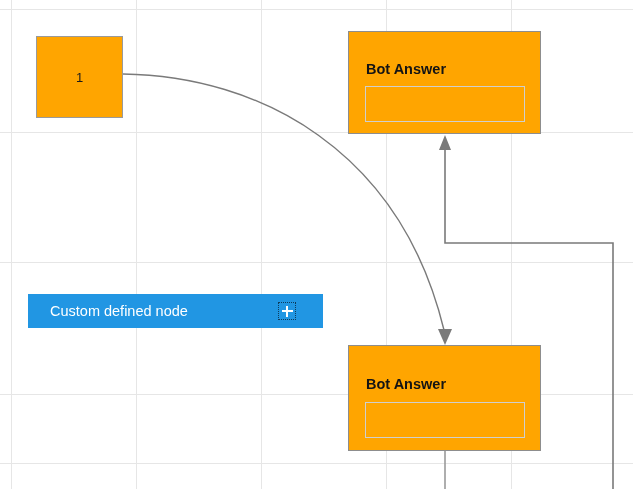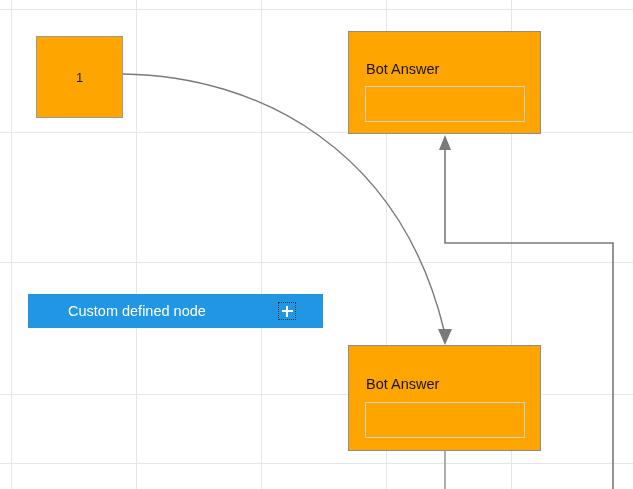--- a/index.html
+++ b/index.html
@@ -53,40 +53,41 @@
     background: #FFA500;
     border: 1px solid #8d8d8d;
     padding: 0;
   }
   .node-card-title {
     position: absolute;
     left: 17px;
     font-size: 14.5px;
     color: #141414;
     white-space: nowrap;
+    font-weight: bold;
   }
   .node-card-field {
     position: absolute;
     box-sizing: border-box;
     border: 1px solid #cfcfcf;
     background: transparent;
   }
   
   .palette-button {
     position: absolute;
     box-sizing: border-box;
     background: #2196e3;
     display: flex;
     align-items: center;
     color: #ffffff;
   }
   .palette-button-label {
     font-size: 14.5px;
     color: #ffffff;
-    margin-left: 40px;
+    margin-left: 22px;
     white-space: nowrap;
   }
   .palette-add-icon {
     position: absolute;
     right: 27px;
     top: 50%;
     transform: translateY(-50%);
     width: 18px;
     height: 18px;
     box-sizing: border-box;

